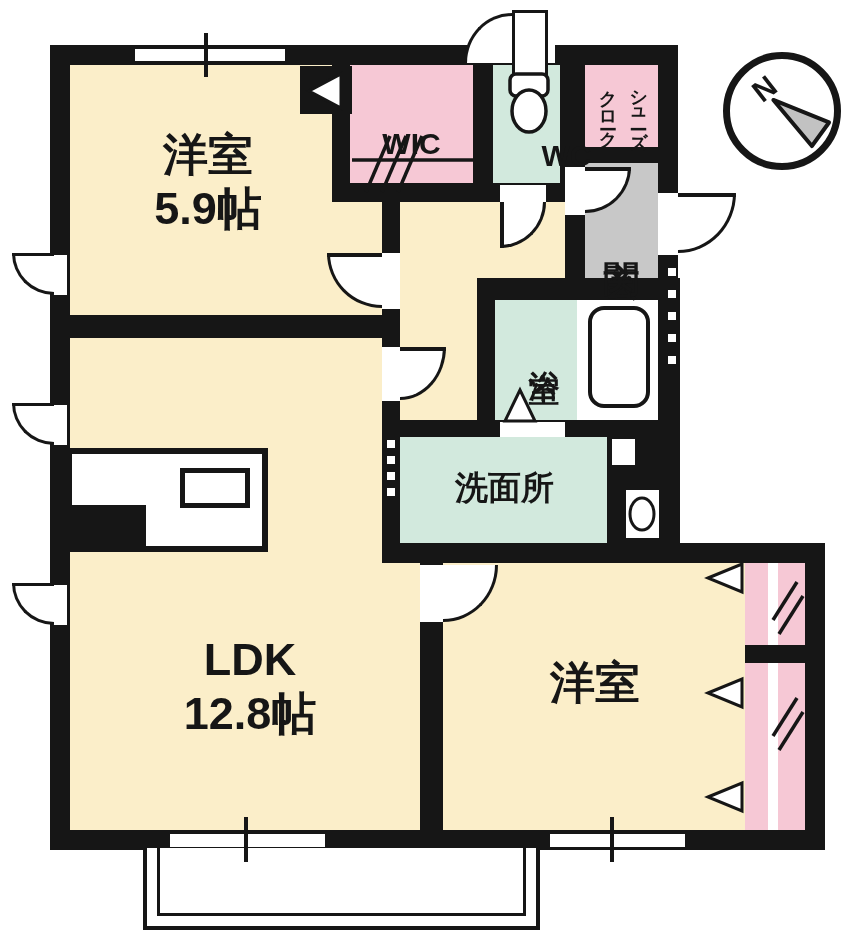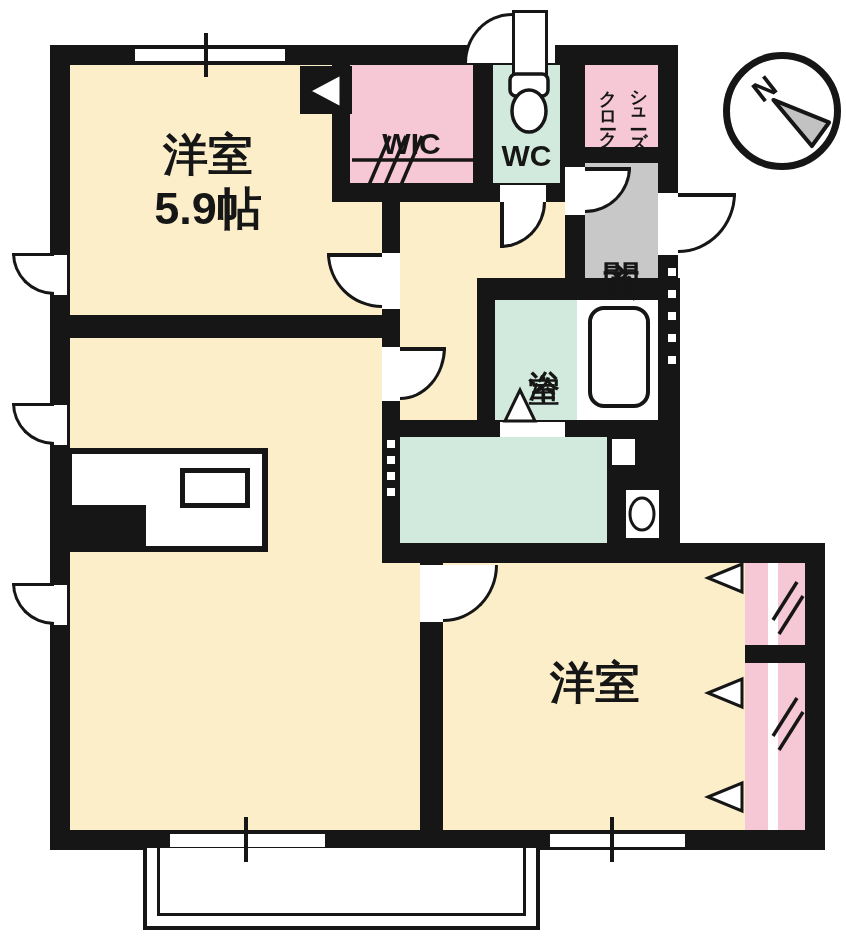--- a/index.html
+++ b/index.html
@@ -155,29 +155,34 @@
       <line x1="803" y1="596" x2="779" y2="634"></line>
       <line x1="797" y1="698" x2="773" y2="736"></line>
       <line x1="803" y1="712" x2="779" y2="750"></line>
     </g>
   </svg>
 
   <div class="lbl" style="left:88px;top:122px;width:240px;height:120px;font-size:45px;flex-direction:column;">
     <span>洋室</span>
     <span>5.9帖</span>
   </div>
+  <div class="lbl" style="left:120px;top:632px;width:260px;height:110px;font-size:45px;flex-direction:column;">
+    <span>LDK</span>
+    <span>12.8帖</span>
+  </div>
   <div class="lbl" style="left:455px;top:628px;width:280px;height:110px;font-size:45px;flex-direction:column;">
     <span>洋室</span>
   </div>
   <div class="lbl" style="left:350px;top:88px;width:123px;height:40px;font-size:30px;margin-top:36px;">WIC</div>
-  <div class="lbl" style="left:493px;top:136px;width:67px;height:40px;font-size:30px;">WC</div>
+  <div class="lbl" style="left:493px;top:136px;width:67px;height:40px;font-size:30px;padding-left:40px;">WC</div>
   <div class="lbl vert" style="left:589px;top:64px;width:68px;height:90px;font-size:18px;letter-spacing:0;line-height:1.7;">シューズ
 クローク</div>
   <div class="lbl vert" style="left:601px;top:190px;width:42px;height:88px;font-size:36px;">玄関</div>
   <div class="lbl vert" style="left:525px;top:302px;width:38px;height:92px;font-size:31px;">浴室</div>
+  <div class="lbl" style="left:402px;top:468px;width:205px;height:40px;font-size:33px;">洗面所</div>
 
   <div class="abs" style="left:723px;top:52px;width:118px;height:118px;border:7px solid #161616;border-radius:50%;background:#ffffff;">
     <svg width="104" height="104" viewBox="0 0 104 104" style="position:absolute;left:0;top:0;">
       <g transform="rotate(-38 52 52)">
         <text x="52" y="34" text-anchor="middle" font-size="30" font-weight="bold" fill="#161616" font-family="Liberation Sans, sans-serif">N</text>
         <polygon points="52,38 54,98 82,90" fill="#c2c2c2" stroke="#161616" stroke-width="4" stroke-linejoin="round"></polygon>
       </g>
     </svg>
   </div>
 

